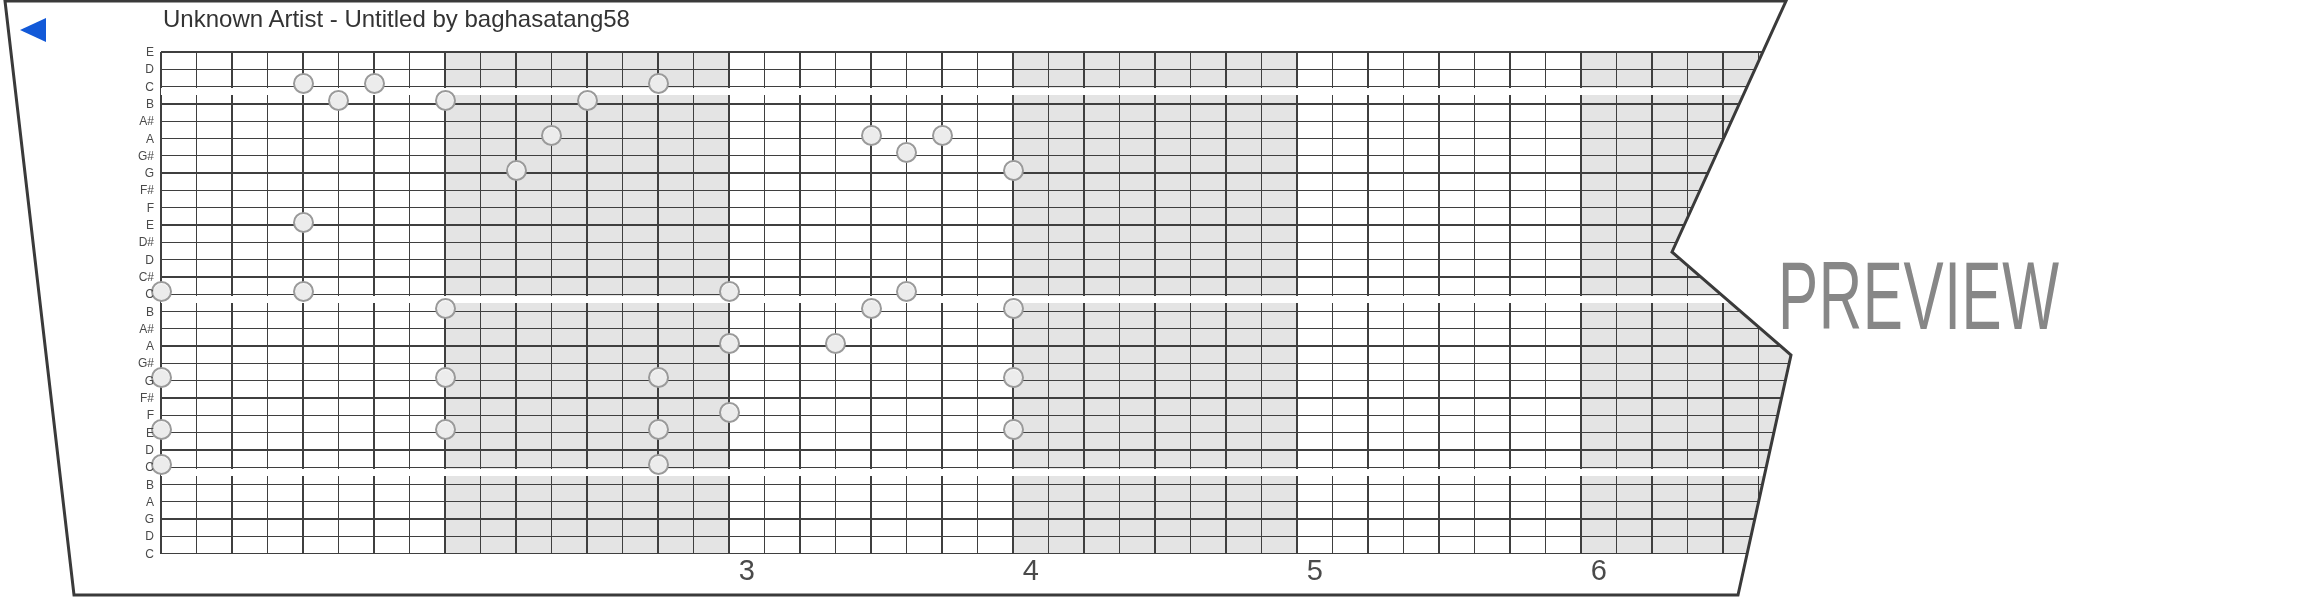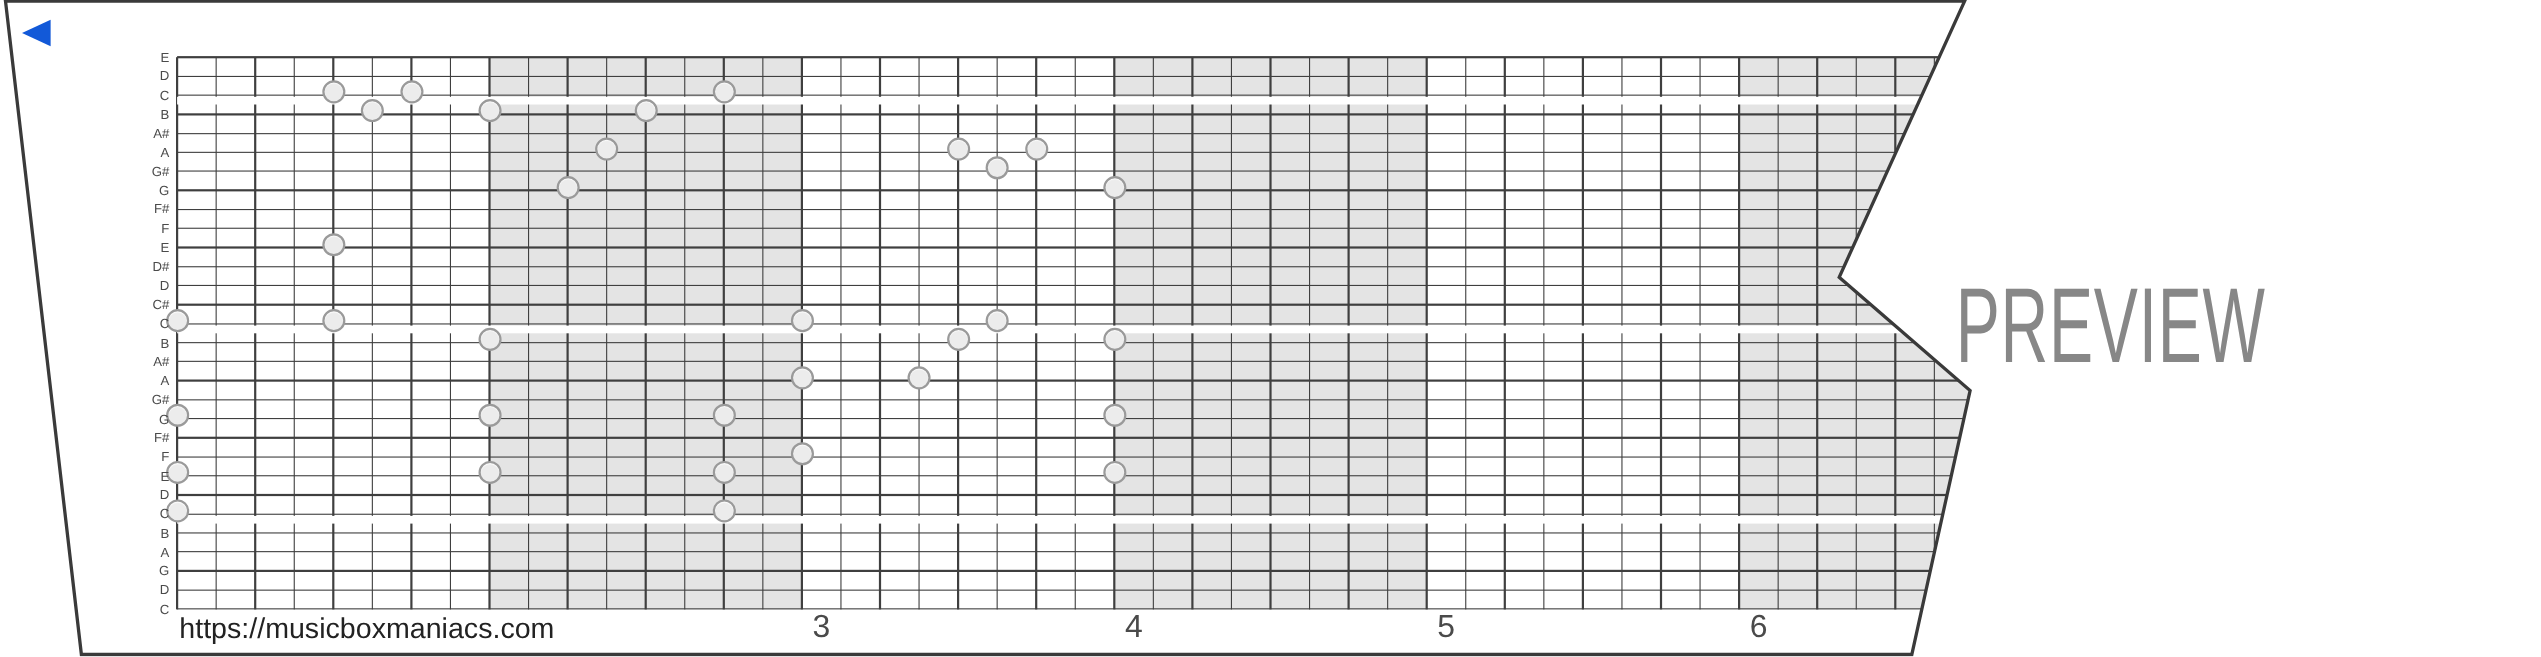--- a/index.html
+++ b/index.html
@@ -195,18 +195,18 @@
       <div class="pitch-label" style="left: 96px; top: 529.4px;">D</div>
       <div class="pitch-label" style="left: 96px; top: 546.7px;">C</div>
     </div>
   <div id="number-layer">
       <div class="measure-number" style="left: 724.75px; top: 554px;">3</div>
       <div class="measure-number" style="left: 1008.75px; top: 554px;">4</div>
       <div class="measure-number" style="left: 1292.75px; top: 554px;">5</div>
       <div class="measure-number" style="left: 1576.75px; top: 554px;">6</div>
     </div>
 
-  <div id="site-url">https://musicboxmaniacs.com</div>
+  <div id="song-title">Unknown Artist - Untitled by baghasatang58</div>
 
   <div id="play-button" title=""></div>
 
   <div id="preview-watermark">PREVIEW</div>
 </div>
 
 </body></html>

